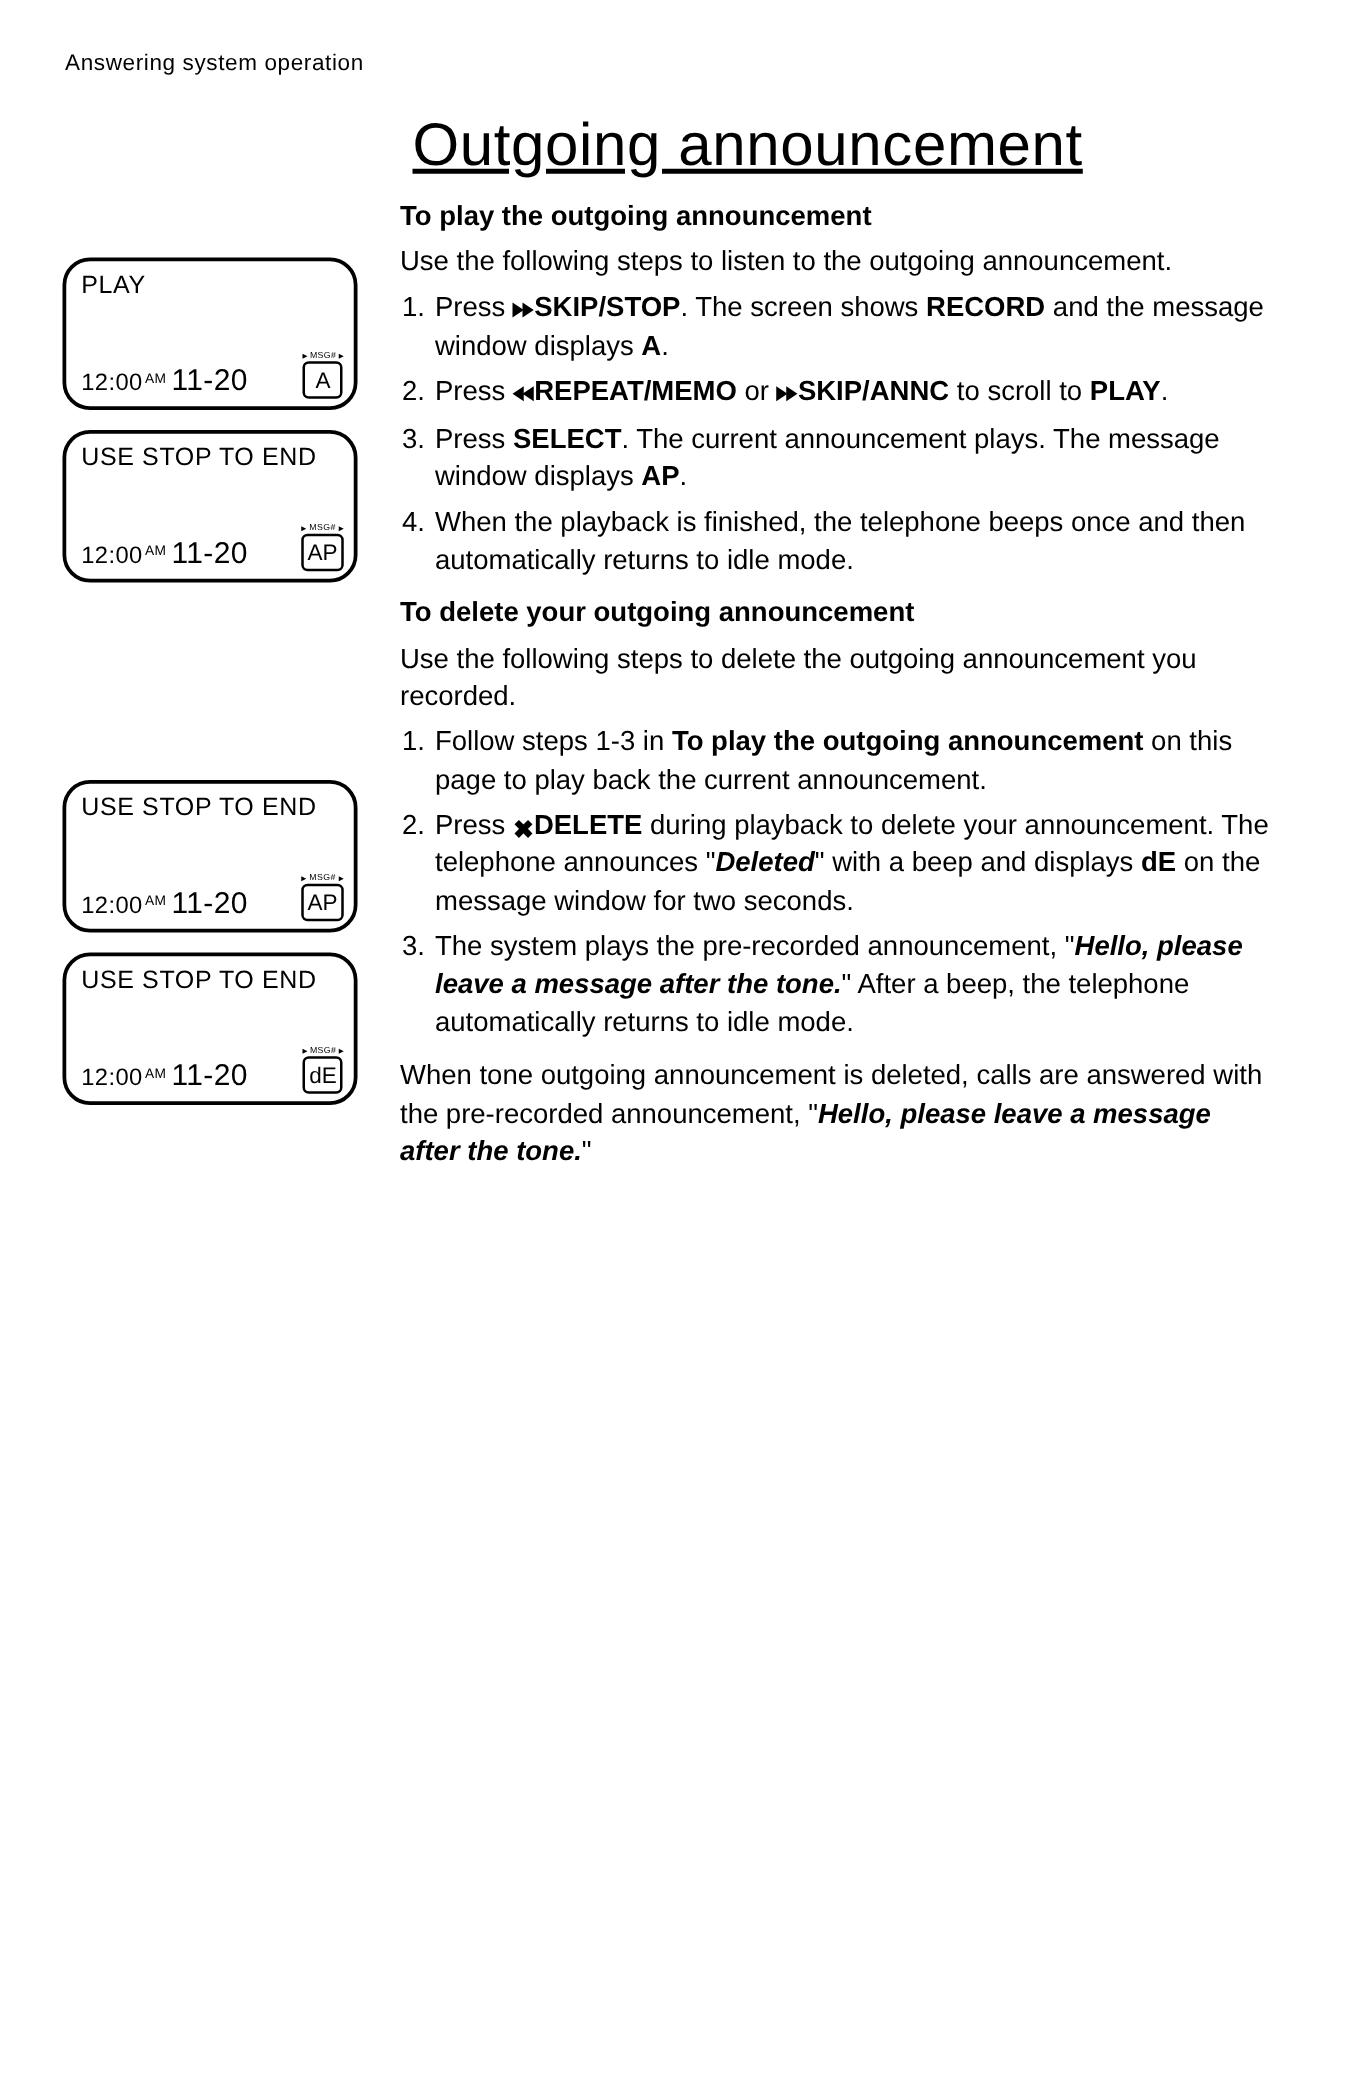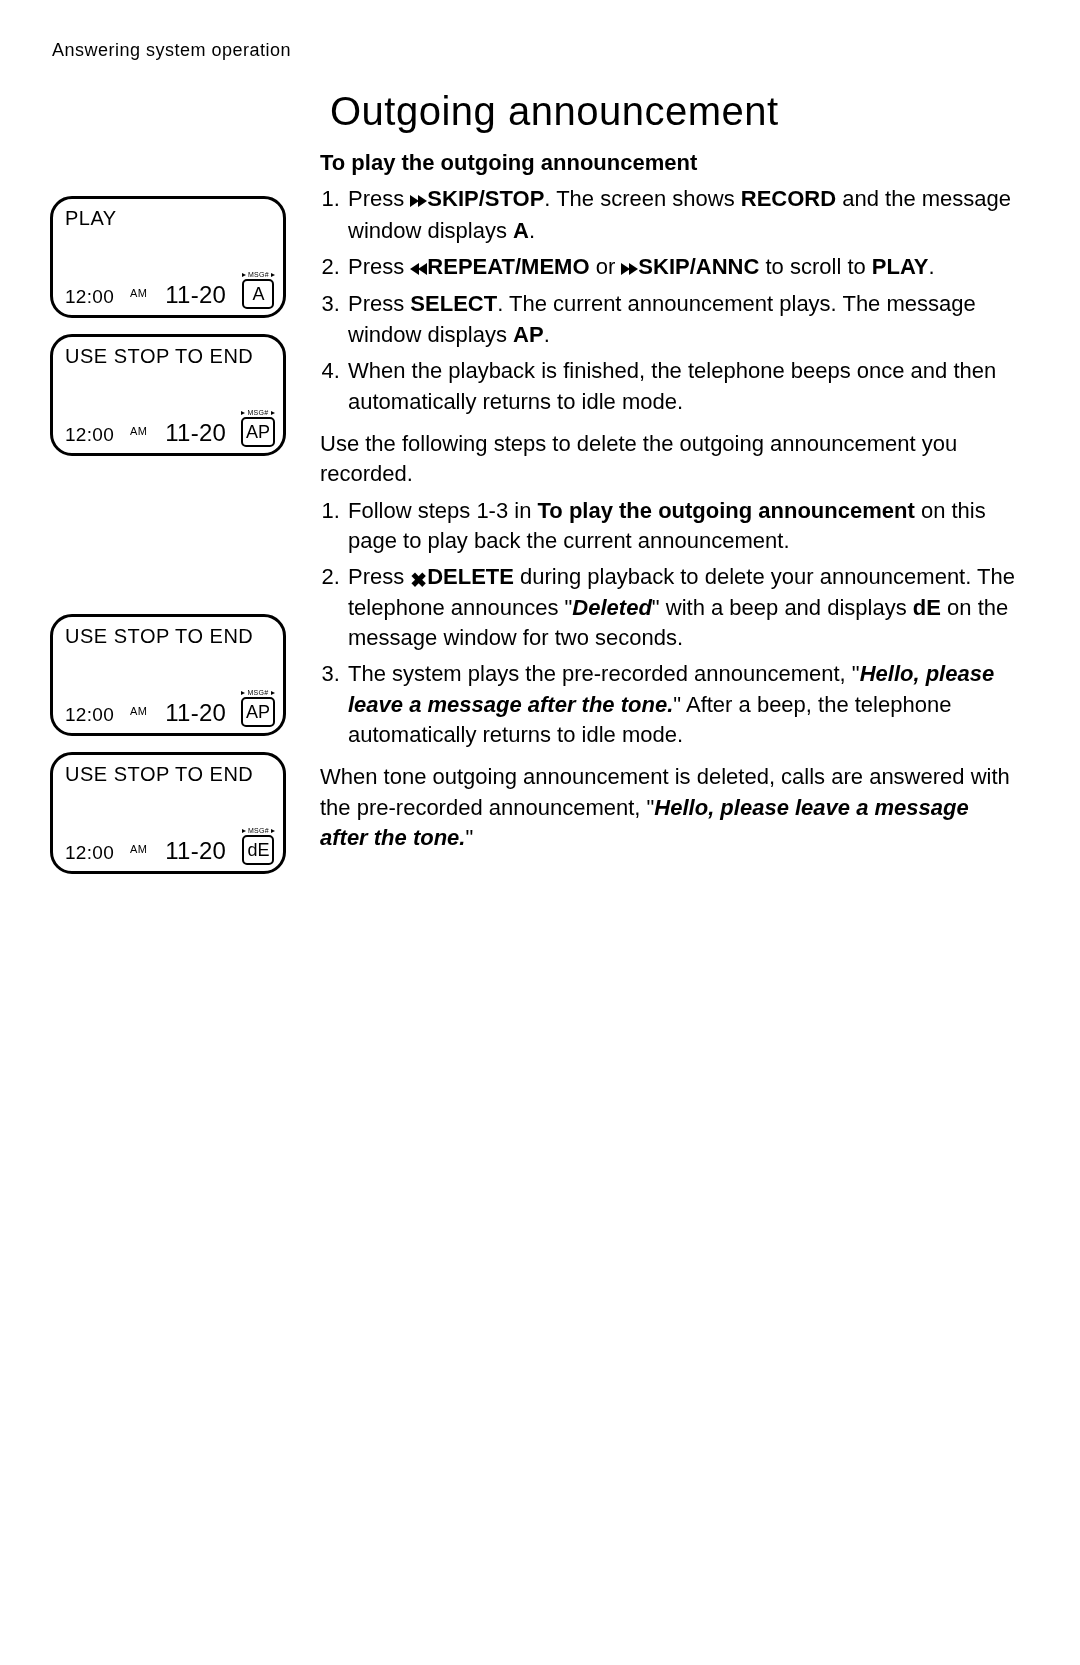--- a/index.html
+++ b/index.html
@@ -17,23 +17,24 @@
     box-sizing: border-box;
     padding: 40px 60px 59px 50px;
   }
   .header-label {
     font-size: 18px;
     letter-spacing: 0.5px;
     margin-left: 2px;
   }
   .main-title {
     font-weight: 300;
-    font-size: 40px;
+    font-size: 48px;
     margin: 28px 0 6px 280px;
     letter-spacing: 0.5px;
+    text-decoration: underline;
   }
   .content {
     display: flex;
     flex-direction: row;
     gap: 24px;
   }
   .left-col {
     width: 246px;
     flex: 0 0 246px;
     display: flex;
@@ -87,21 +88,21 @@
     right: 8px;
     display: flex;
     align-items: flex-end;
     justify-content: space-between;
   }
   .time {
     font-size: 19px;
     letter-spacing: 0.3px;
     display: flex;
     align-items: baseline;
-    gap: 16px;
+    gap: 2px;
   }
   .ampm {
     font-size: 11px;
     position: relative;
     top: -6px;
   }
   .date {
     font-size: 24px;
     margin-left: 2px;
   }
@@ -276,34 +277,36 @@
             <span class="msg-label">MSG#</span>
             <span class="msgbox">dE</span>
           </span>
         </div>
       </div>
     </div>
 
     <div class="right-col">
 
       <div class="section-heading">To play the outgoing announcement</div>
+      <p class="para">Use the following steps to listen to the outgoing announcement.</p>
 
       <ol>
         <li>
           <span>Press </span><span class="icon-ff"></span><span class="smallcaps">SKIP</span><span class="bold">/STOP</span><span>. The screen shows </span><span class="bold">RECORD</span><span> and the message window displays </span><span class="bold">A</span><span>.</span>
         </li>
         <li>
           <span>Press </span><span class="icon-rw"></span><span class="bold">REPEAT/</span><span class="smallcaps">MEMO</span><span> or </span><span class="icon-ff"></span><span class="bold">SKIP/</span><span class="smallcaps">ANNC</span><span> to scroll to </span><span class="bold">PLAY</span><span>.</span>
         </li>
         <li>
           <span>Press </span><span class="bold">SELECT</span><span>. The current announcement plays. The message window displays </span><span class="bold">AP</span><span>.</span>
         </li>
         <li>When the playback is finished, the telephone beeps once and then automatically returns to idle mode.</li>
       </ol>
 
+      <div class="section-heading">To delete your outgoing announcement</div>
       <p class="para">Use the following steps to delete the outgoing announcement you recorded.</p>
 
       <ol>
         <li>
           <span>Follow steps 1-3 in </span><span class="bold">To play the outgoing announcement</span><span> on this page to play back the current announcement.</span>
         </li>
         <li>
           <span>Press </span><span class="icon-x">✖</span><span class="bold">DELETE</span><span> during playback to delete your announcement. The telephone announces "</span><span class="italic">Deleted</span><span>" with a beep and displays </span><span class="bold">dE</span><span> on the message window for two seconds.</span>
         </li>
         <li>

